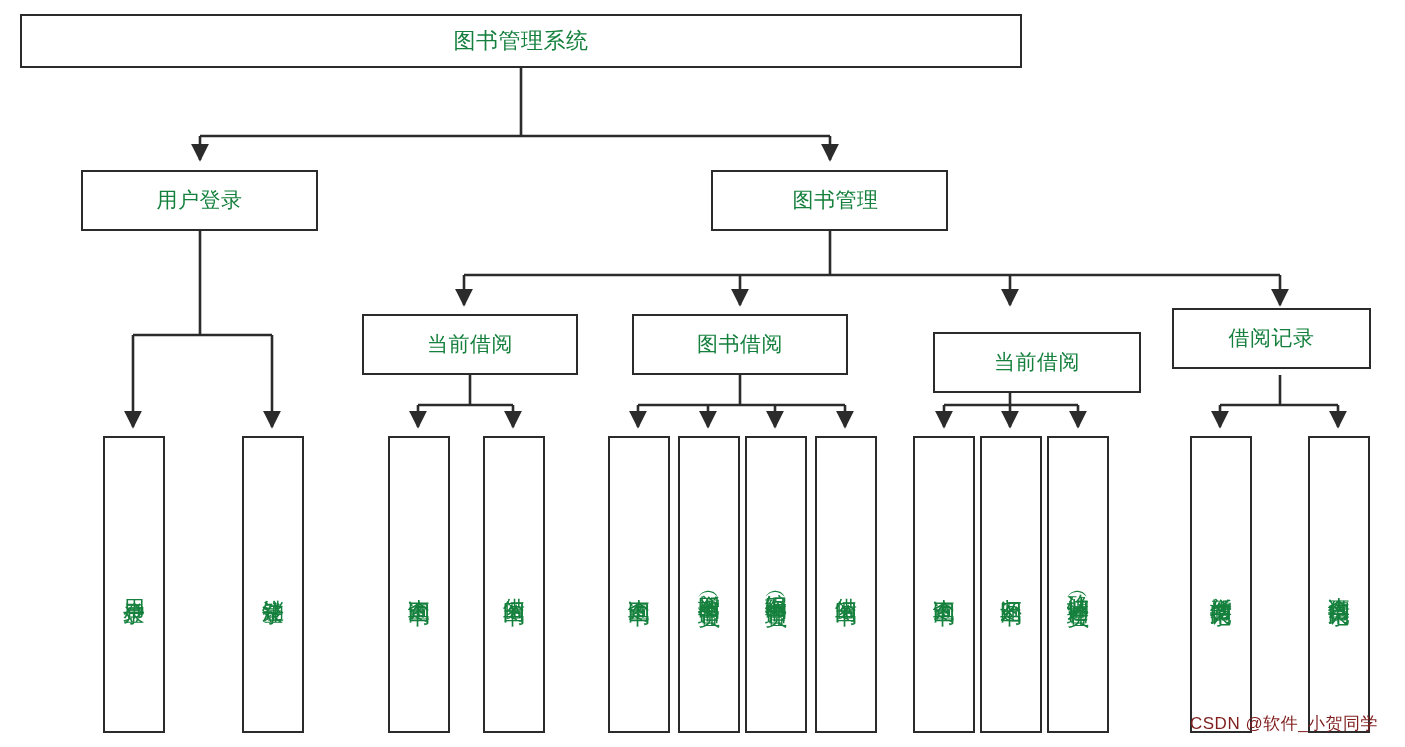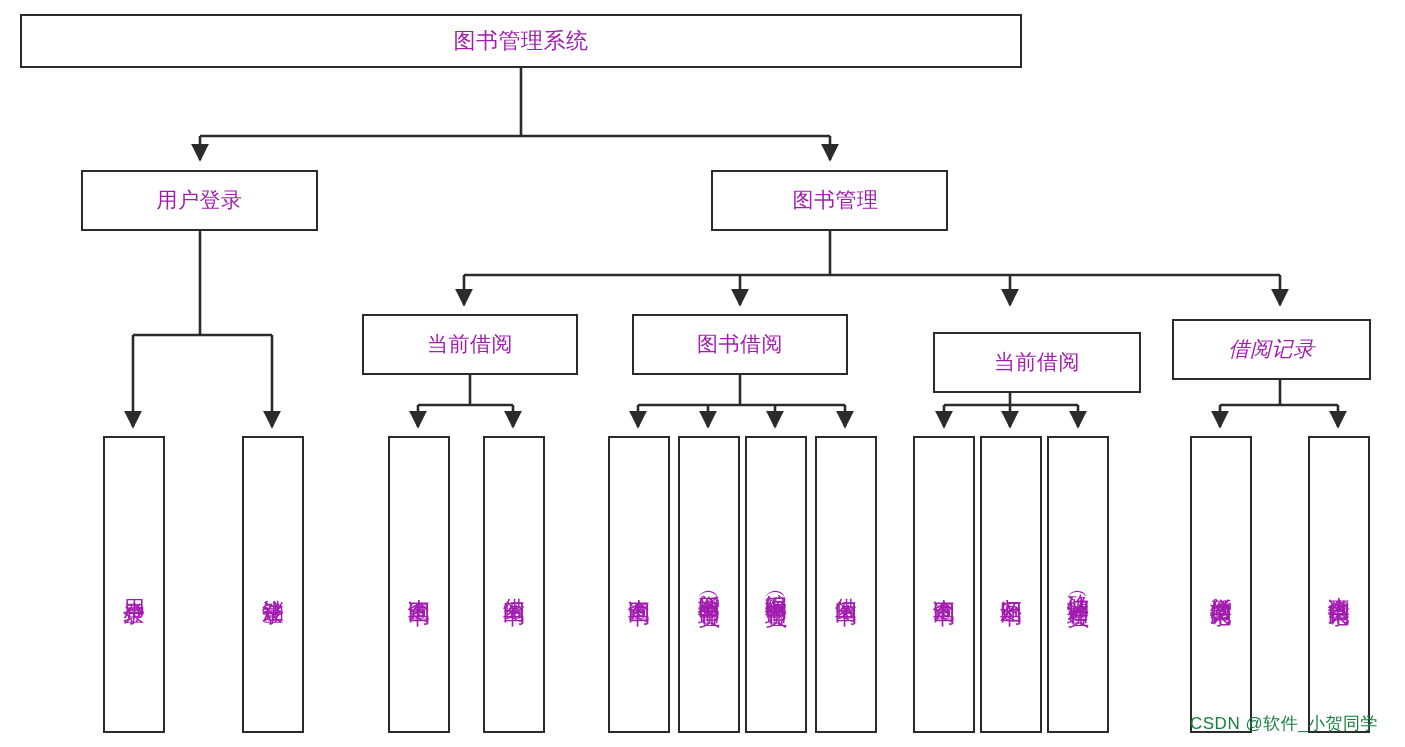--- a/index.html
+++ b/index.html
@@ -29,21 +29,21 @@
     position: absolute;
     box-sizing: border-box;
     background: #ffffff;
     border: 2px solid #2b2b2b;
     display: flex;
     align-items: center;
     justify-content: center;
     overflow: hidden;
   }
   .node .label {
-    color: #a21caf;
+    color: #15803d;
     line-height: 1.06;
     white-space: pre;
   }
   
   .node.h .label {
     font-size: 21px;
     letter-spacing: 0.5px;
   }
   .node.root .label {
     font-size: 22px;
@@ -58,21 +58,21 @@
     text-orientation: upright;
     font-size: 22px;
     letter-spacing: 2px;
     line-height: 1;
   }
   .watermark {
     position: absolute;
     left: 1190px;
     top: 712px;
     font-size: 17px;
-    color: #15803d;
+    color: #7f1d1d;
     letter-spacing: 0.5px;
     white-space: nowrap;
   }
 </style>
 </head>
 <body>
 
 <div id="canvas">
 
   <svg class="wires" viewBox="0 0 1405 747" xmlns="http://www.w3.org/2000/svg">
@@ -138,21 +138,21 @@
 
   <div class="node h" style="left:362px; top:314px; width:216px; height:61px;">
     <span class="label">当前借阅</span>
   </div>
   <div class="node h" style="left:632px; top:314px; width:216px; height:61px;">
     <span class="label">图书借阅</span>
   </div>
   <div class="node h" style="left:902px; top:332px; width:208px; height:61px;margin-left:31px;">
     <span class="label">当前借阅</span>
   </div>
-  <div class="node h" style="left:1172px; top:319px; width:199px; height:61px;font-style:italic;">
+  <div class="node h" style="left:1172px; top:308px; width:199px; height:61px;">
     <span class="label">借阅记录</span>
   </div>
 
   <div class="node v" style="left:103px; top:436px; width:62px; height:297px;">
     <span class="label">用户登录</span>
   </div>
   <div class="node v" style="left:242px; top:436px; width:62px; height:297px;">
     <span class="label">注销登录</span>
   </div>
 

